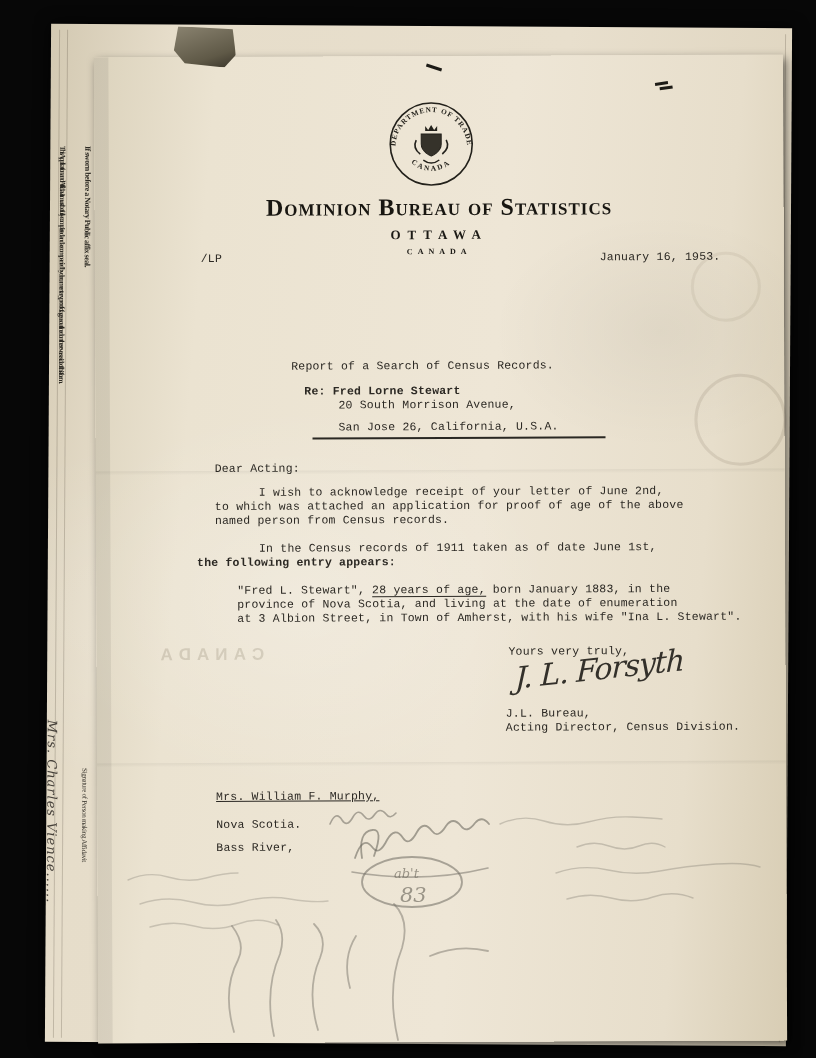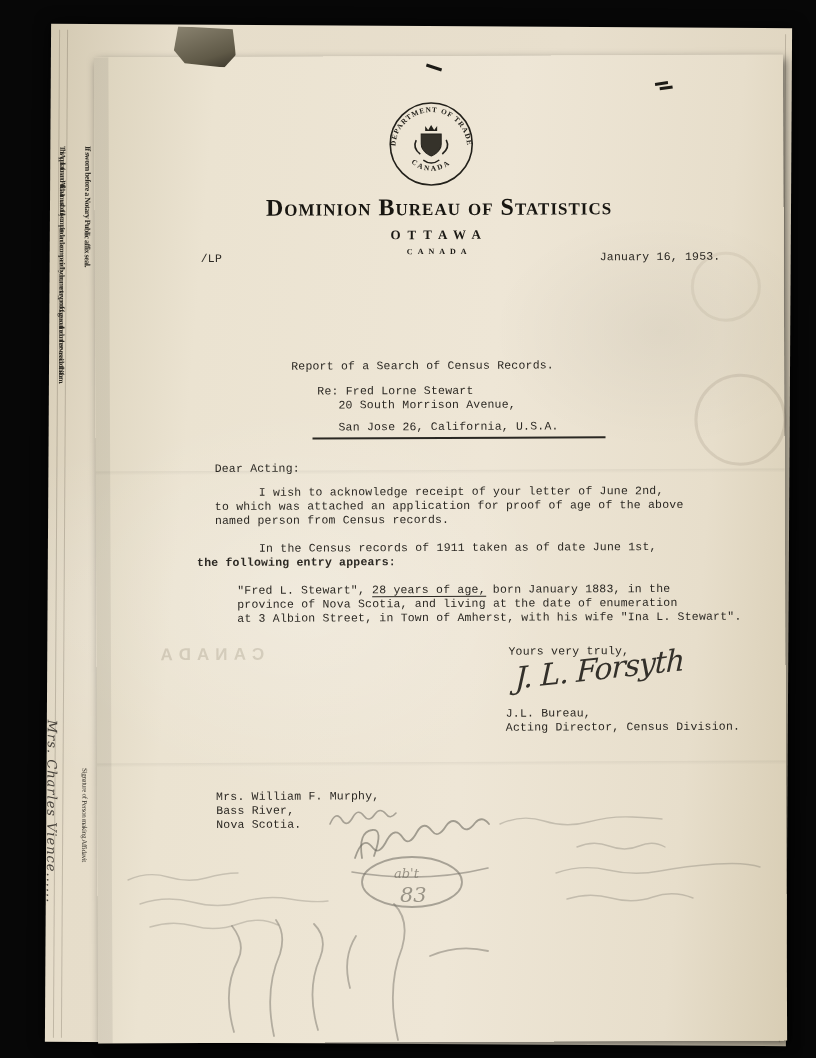--- a/index.html
+++ b/index.html
@@ -121,21 +121,21 @@
 
     <div class="lh-title">Dominion Bureau of Statistics</div>
     <div class="lh-city">OTTAWA</div>
     <div class="lh-country">CANADA</div>
 
     <div class="tline" style="left:106px; top:195px;">/LP</div>
     <div class="tline" style="left:505px; top:195px;">January 16, 1953.</div>
 
     <div class="tline" style="left:196px; top:303px;">Report of a Search of Census Records.</div>
 
-    <div class="tline" style="left:222px; top:328px;">Re: Fred Lorne Stewart</div>
+    <div class="tline" style="left:209px; top:328px;font-weight:bold;">Re: Fred Lorne Stewart</div>
     <div class="tline" style="left:243px; top:342px;">20 South Morrison Avenue,</div>
     <div class="tline" style="left:243px; top:356px;margin-top:8px;">San Jose 26, California, U.S.A.</div>
     <div class="rule"></div>
 
     <div class="tline" style="left:119px; top:405px;">Dear Acting:</div>
 
     <div class="tline" style="left:163px; top:429px;">I wish to acknowledge receipt of your letter of June 2nd,</div>
     <div class="tline" style="left:119px; top:443px;">to which was attached an application for proof of age of the above</div>
     <div class="tline" style="left:119px; top:457px;">named person from Census records.</div>
 
@@ -144,22 +144,22 @@
 
     <div class="tline" style="left:141px; top:527px;"><span>"Fred L. Stewart", </span><span class="u">28 years of age,</span><span> born January 1883, in the</span></div>
     <div class="tline" style="left:141px; top:541px;">province of Nova Scotia, and living at the date of enumeration</div>
     <div class="tline" style="left:141px; top:555px;">at 3 Albion Street, in Town of Amherst, with his wife "Ina L. Stewart".</div>
 
     <div class="tline" style="left:412px; top:589px;">Yours very truly,</div>
     <div class="script-sig">J. L. Forsyth</div>
     <div class="tline" style="left:409px; top:651px;">J.L. Bureau,</div>
     <div class="tline" style="left:409px; top:665px;">Acting Director, Census Division.</div>
 
-    <div class="tline" style="left:119px; top:733px;">Mrs. William F. Murphy,</div>
-    <div class="tline" style="left:119px; top:747px;text-align:right;">Bass River,</div>
+    <div class="tline" style="left:119px; top:733px;text-decoration:underline;">Mrs. William F. Murphy,</div>
+    <div class="tline" style="left:119px; top:784px;text-align:right;">Bass River,</div>
     <div class="tline" style="left:119px; top:761px;">Nova Scotia.</div>
   </div>
 
   <div class="tape"></div>
   <div class="staple st1"></div>
   <div class="staple st2"></div>
 
   <svg id="scribbles" width="816" height="1058" viewBox="0 0 816 1058">
     <g stroke="#6e6a61" fill="none" stroke-linecap="round">
 

